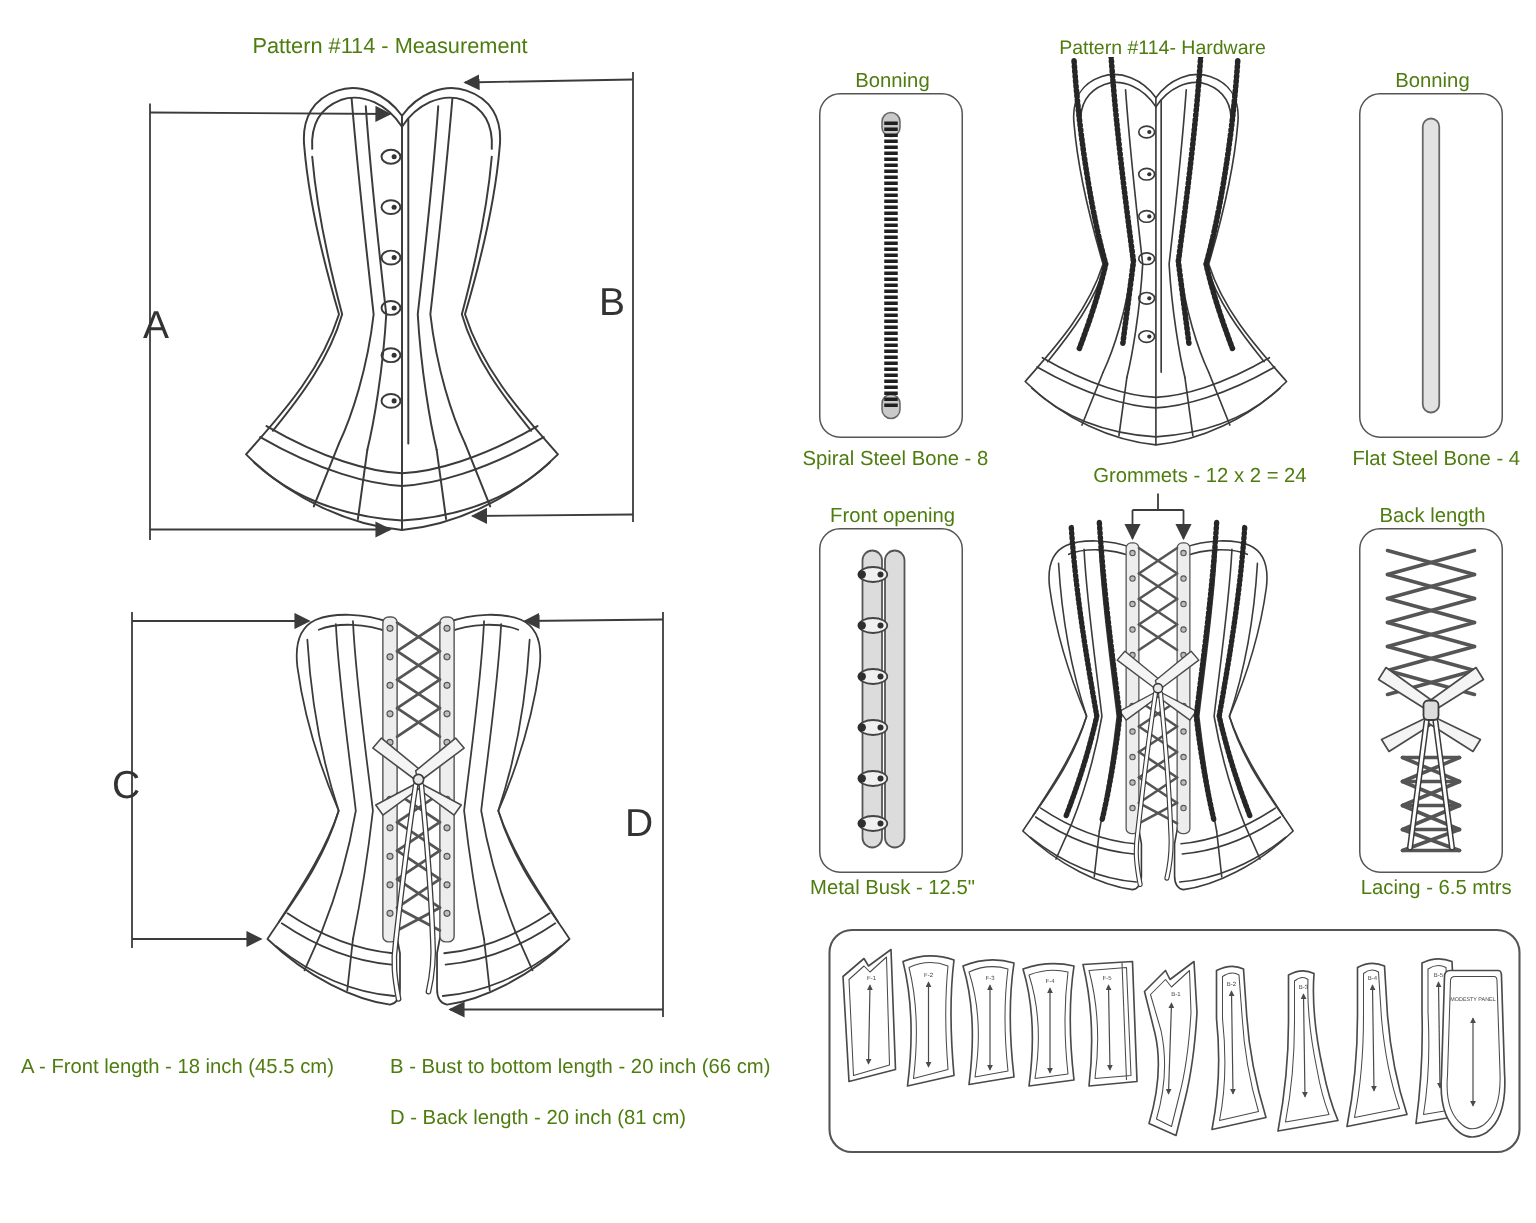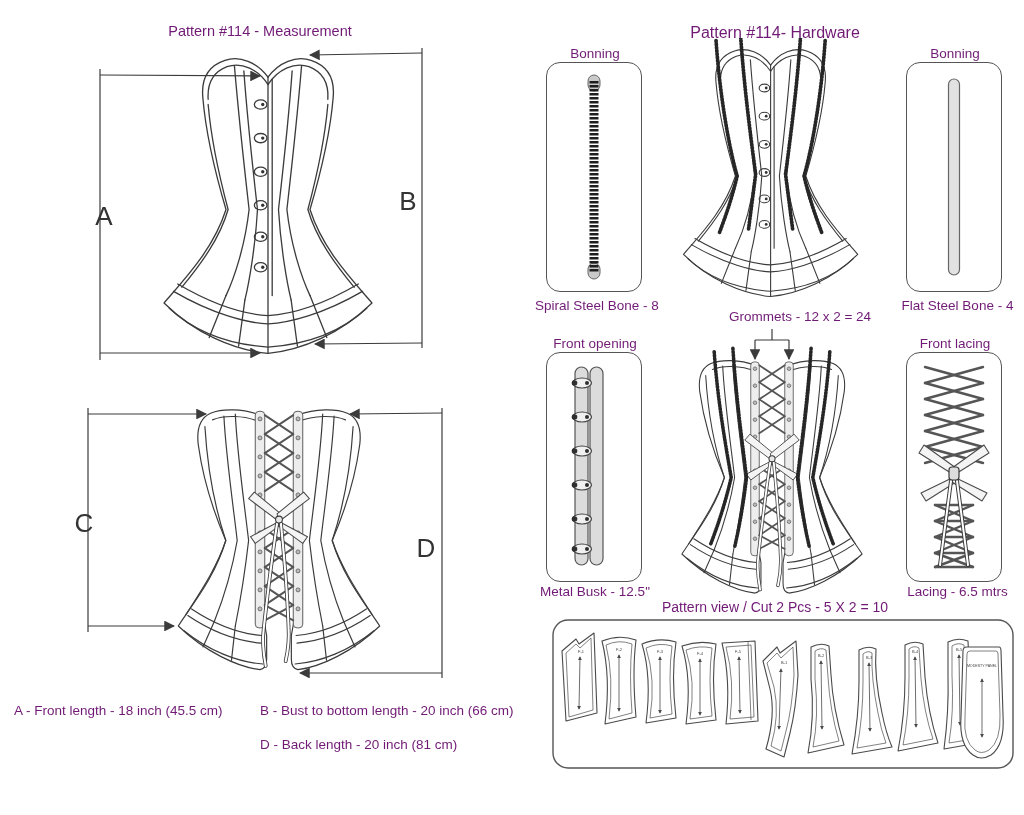--- a/index.html
+++ b/index.html
@@ -1,19 +1,19 @@
 <!DOCTYPE html>
 <html><head>
 <meta charset="utf-8">
 <style>
   html,body{margin:0;padding:0;background:#fff;}
   body{font-family:"Liberation Sans","DejaVu Sans",sans-serif;color:#383838;}
   .sheet{position:relative;width:1024px;height:815px;background:#ffffff;overflow:hidden;}
   .abs{position:absolute;}
-  .lbl{font-size:13.5px;color:#701a75;white-space:nowrap;}
+  .lbl{font-size:13.5px;color:#4d7c0f;white-space:nowrap;}
   .ctr{text-align:center;}
   .ln{stroke:#3b3b3b;stroke-width:1.25;fill:none;stroke-linejoin:round;stroke-linecap:round;}
   .fw{fill:#ffffff;}
   .dim{stroke:#3b3b3b;stroke-width:1.2;fill:none;}
   .dimletter{font-size:26px;fill:#333;}
   .strip{fill:#ededed;stroke:#555;stroke-width:1;}
   .grm{fill:#bdbdbd;stroke:#555;stroke-width:0.8;}
   .lace{stroke:#555;stroke-width:2;fill:none;stroke-linecap:round;}
   .lace2{stroke:#555;stroke-width:2.4;fill:none;stroke-linecap:round;}
   .ribbon{fill:#f4f4f4;stroke:#4a4a4a;stroke-width:1.1;stroke-linejoin:round;}
@@ -183,21 +183,21 @@
       <line x1="392" y1="31" x2="300" y2="32" marker-end="url(#arr)"></line>
       <line x1="392" y1="291" x2="250" y2="291" marker-end="url(#arr)"></line>
     </g>
     <text class="dimletter" x="376" y="175" text-anchor="middle">D</text>
   </svg>
 
   <div class="abs lbl" style="left:14px;top:703px;">A - Front length - 18 inch (45.5 cm)</div>
   <div class="abs lbl" style="left:260px;top:703px;">B - Bust to bottom length - 20 inch (66 cm)</div>
   <div class="abs lbl" style="left:260px;top:737px;">D - Back length - 20 inch (81 cm)</div>
 
-  <div class="abs lbl ctr" style="left:655px;top:24px;width:240px;font-size:16px;">Pattern #114- Hardware</div>
+  <div class="abs lbl ctr" style="left:655px;top:24px;width:240px;font-size:13px;">Pattern #114- Hardware</div>
 
   <div class="abs lbl ctr" style="left:545px;top:46px;width:100px;">Bonning</div>
   <div class="abs iconbox" style="left:546px;top:62px;width:94px;height:228px;">
     <svg width="94" height="228" viewBox="0 0 94 228">
       <rect x="41" y="12" width="12" height="16" rx="6" fill="#c9c9c9" stroke="#666"></rect>
       <rect x="41" y="200" width="12" height="16" rx="6" fill="#c9c9c9" stroke="#666"></rect>
       <line x1="47" y1="18" x2="47" y2="210" stroke="#1f1f1f" stroke-width="9" stroke-dasharray="2.4 1.6"></line>
     </svg>
   </div>
   <div class="abs lbl ctr" style="left:535px;top:298px;width:120px;">Spiral Steel Bone - 8</div>
@@ -264,21 +264,21 @@
       <use href="#corset-back"></use>
       <g>
         <path class="bone" d="M52,2 C56,60 66,115 72,150 C64,185 54,212 48,228"></path>
         <path class="bone" d="M74,-2 C78,60 86,115 90,150 C86,185 80,215 76,232"></path>
         <path class="bone" d="M188,2 C184,60 174,115 168,150 C176,185 186,212 192,228"></path>
         <path class="bone" d="M166,-2 C162,60 154,115 150,150 C154,185 160,215 164,232"></path>
       </g>
     </g>
   </svg>
 
-  <div class="abs lbl ctr" style="left:905px;top:336px;width:100px;">Front lacing</div>
+  <div class="abs lbl ctr" style="left:905px;top:336px;width:100px;">Back length</div>
   <div class="abs iconbox" style="left:906px;top:352px;width:94px;height:228px;">
     <svg width="94" height="228" viewBox="0 0 94 228">
       <g class="lace2">
         <line x1="18" y1="14" x2="76" y2="30"></line>
           <line x1="76" y1="14" x2="18" y2="30"></line>
         <line x1="18" y1="30" x2="76" y2="46"></line>
           <line x1="76" y1="30" x2="18" y2="46"></line>
         <line x1="18" y1="46" x2="76" y2="62"></line>
           <line x1="76" y1="46" x2="18" y2="62"></line>
         <line x1="18" y1="62" x2="76" y2="78"></line>
@@ -309,21 +309,20 @@
       </g>
       <path d="M44,128 C40,160 36,190 33,212" stroke="#3b3b3b" stroke-width="4" fill="none" stroke-linecap="round"></path>
       <path d="M44,128 C40,160 36,190 33,212" stroke="#fff" stroke-width="2" fill="none" stroke-linecap="round"></path>
       <path d="M50,128 C54,160 58,190 61,212" stroke="#3b3b3b" stroke-width="4" fill="none" stroke-linecap="round"></path>
       <path d="M50,128 C54,160 58,190 61,212" stroke="#fff" stroke-width="2" fill="none" stroke-linecap="round"></path>
       <rect x="42" y="114" width="10" height="13" rx="3" fill="#ddd" stroke="#3b3b3b" stroke-width="1.2"></rect>
     </svg>
   </div>
   <div class="abs lbl ctr" style="left:895px;top:584px;width:125px;">Lacing - 6.5 mtrs</div>
 
-  <div class="abs lbl ctr" style="left:620px;top:599px;width:310px;font-size:14px;">Pattern view / Cut 2 Pcs - 5 X 2 = 10</div>
 
   <svg class="abs" style="left:550px;top:617px;" width="466" height="156" viewBox="0 0 466 156">
     <rect x="3" y="3" width="460" height="148" rx="15" fill="#fff" stroke="#555" stroke-width="1.4"></rect>
 
     <g>
       <path class="pln" d="M12,34 L26,22 L29,27 L44,16 L47,96 L16,104 Z"></path>
       <path class="pin" d="M16,36 L26,27 L30,31 L41,21 L43,93 L19,100 Z"></path>
       <line class="grain" x1="30" y1="40" x2="29" y2="92" marker-start="url(#arrS)" marker-end="url(#arrS)"></line>
       <text class="plbl" x="31" y="36" text-anchor="middle">F-1</text>
     </g>

